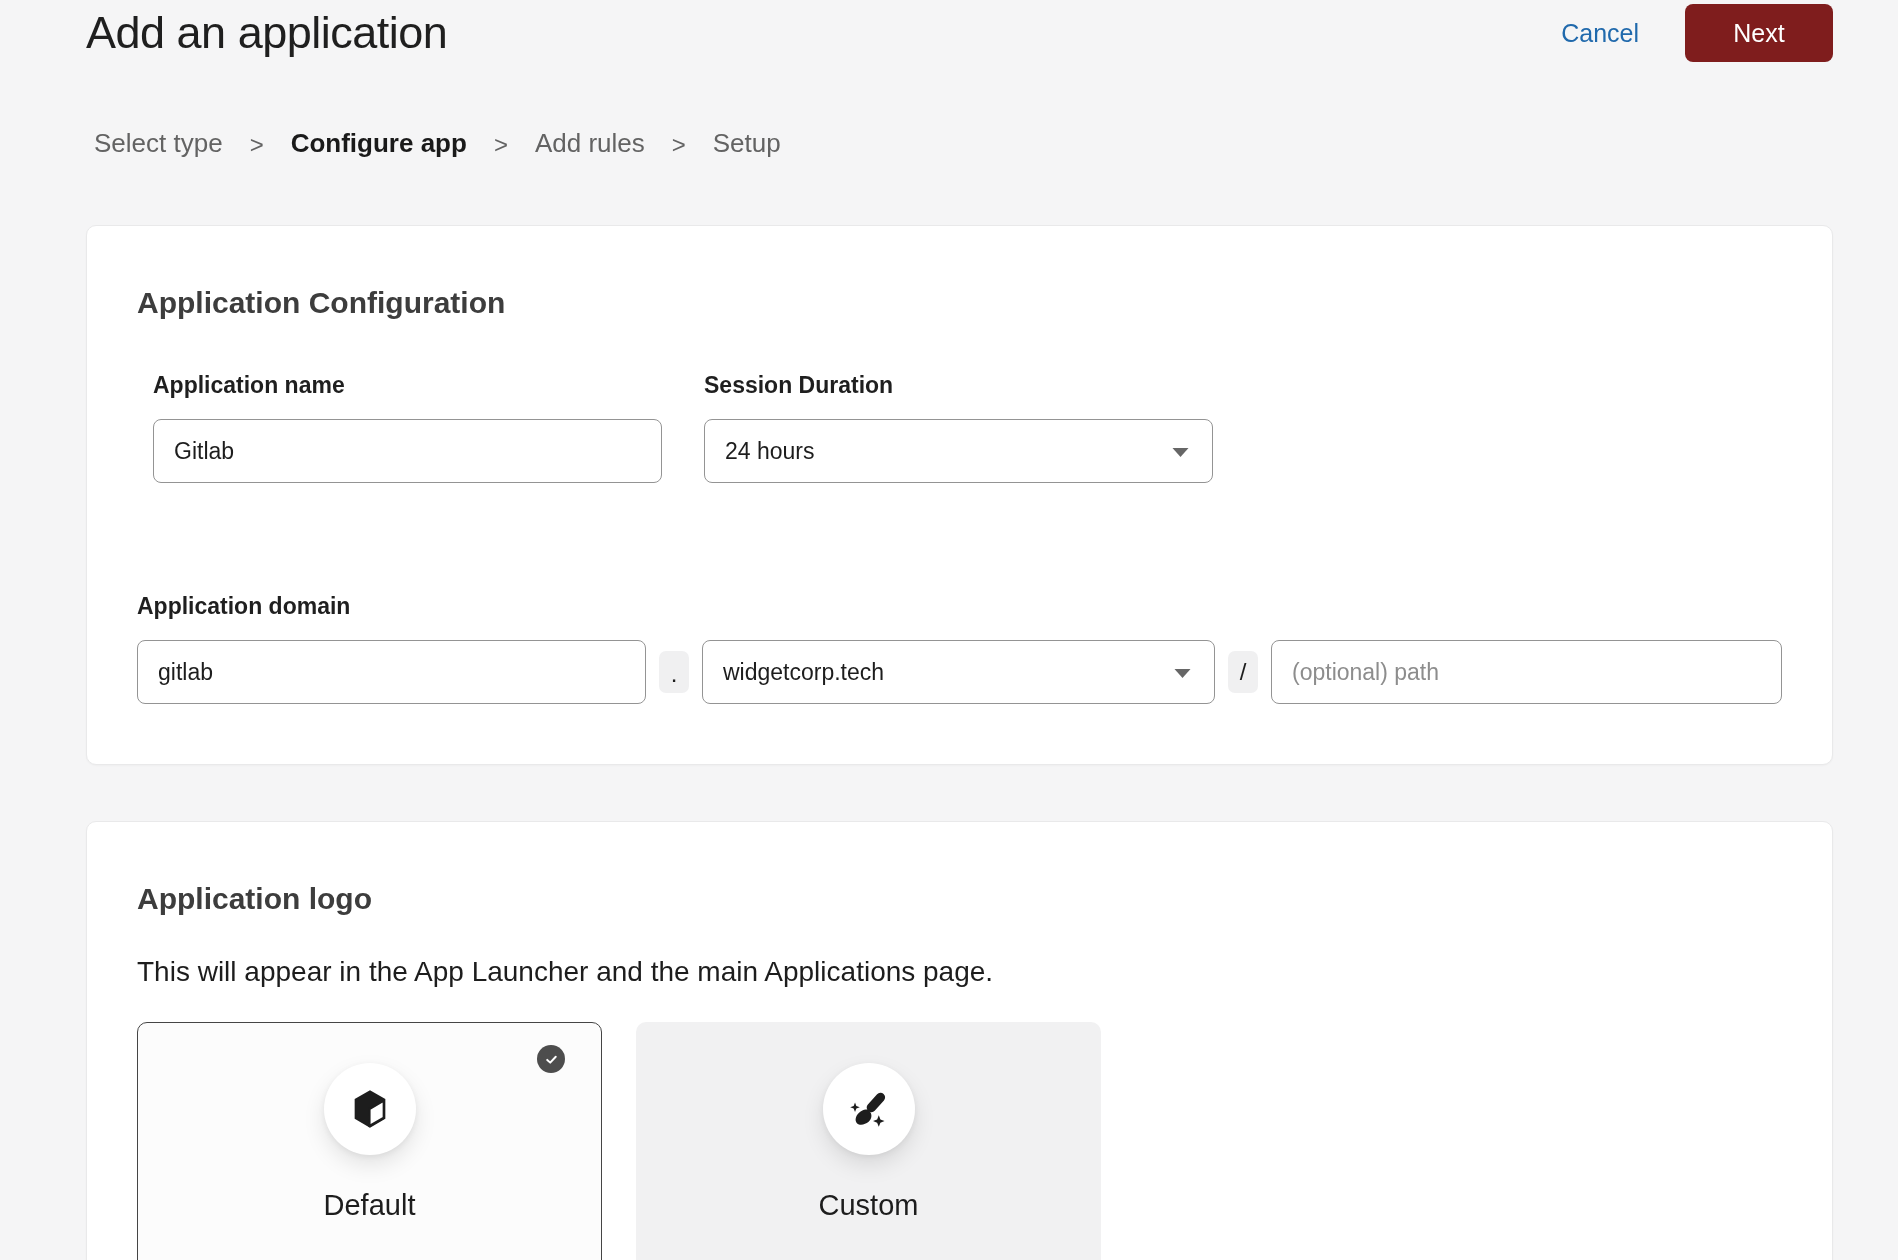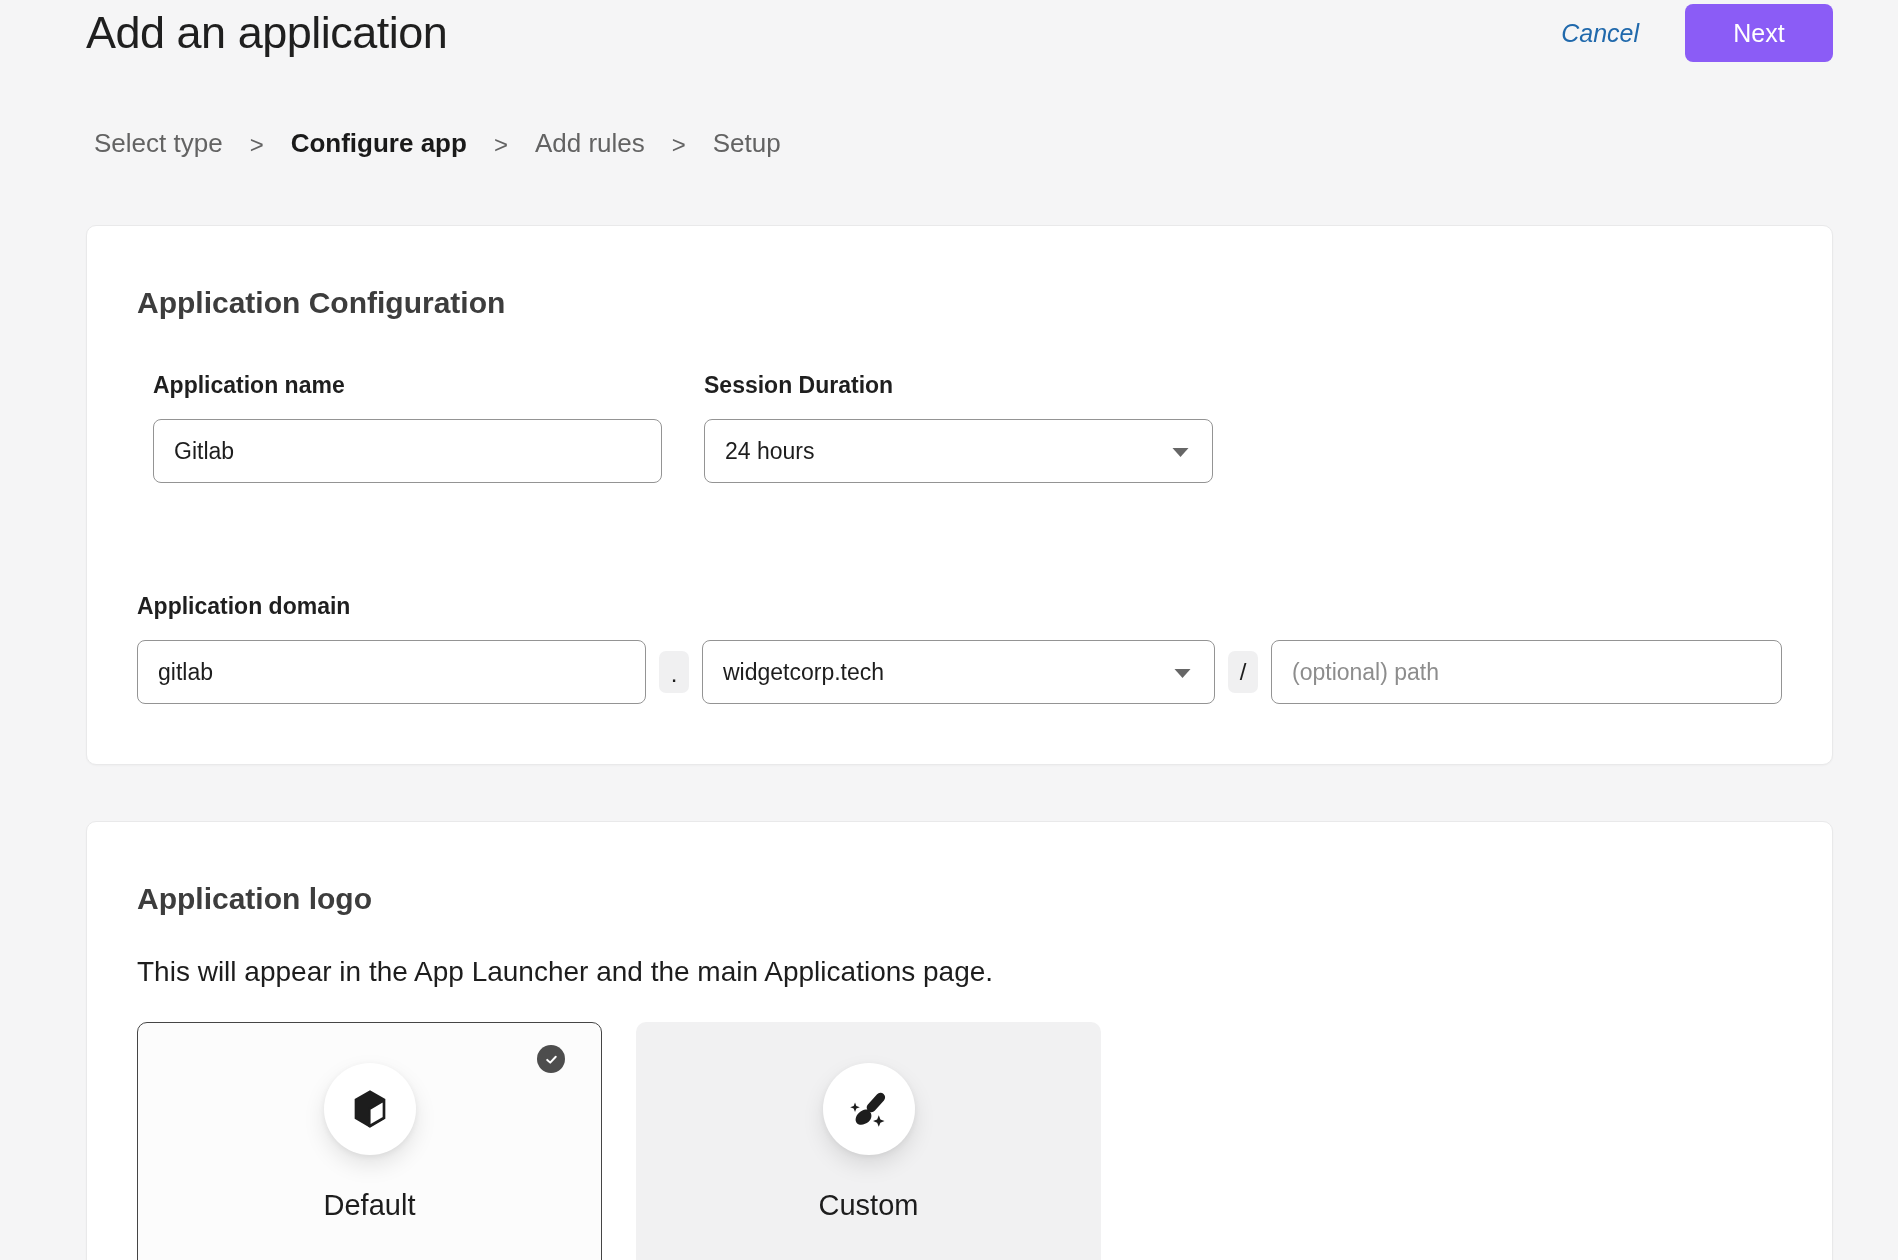--- a/index.html
+++ b/index.html
@@ -15,25 +15,25 @@
   .header {
     display: flex; align-items: center; justify-content: space-between;
     padding-top: 4px;
   }
   .page-title {
     font-size: 45px; font-weight: 400; color: #1f1f1f; letter-spacing: -0.5px;
     line-height: 1.25;
   }
   .header-actions { display: flex; align-items: center; gap: 46px; }
   .cancel-link {
-    font-size: 25px; color: #2069ac; cursor: pointer; text-decoration: none; font-style: italic;
+    font-size: 25px; color: #2069ac; cursor: pointer; text-decoration: none;
   }
   .next-button {
     width: 148px; height: 58px; border: none; border-radius: 8px;
-    background: #8b5cf6; color: #ffffff; font-size: 25px;
+    background: #7f1d1d; color: #ffffff; font-size: 25px;
     font-family: "Liberation Sans", sans-serif; cursor: pointer;
     display: flex; align-items: center; justify-content: center;
   }
 
   
   .breadcrumb {
     margin-top: 66px; display: flex; align-items: flex-end; column-gap: 27px;
     font-size: 26px; color: #636363; margin-left: 8px;
   }
   .crumb { cursor: pointer; }

